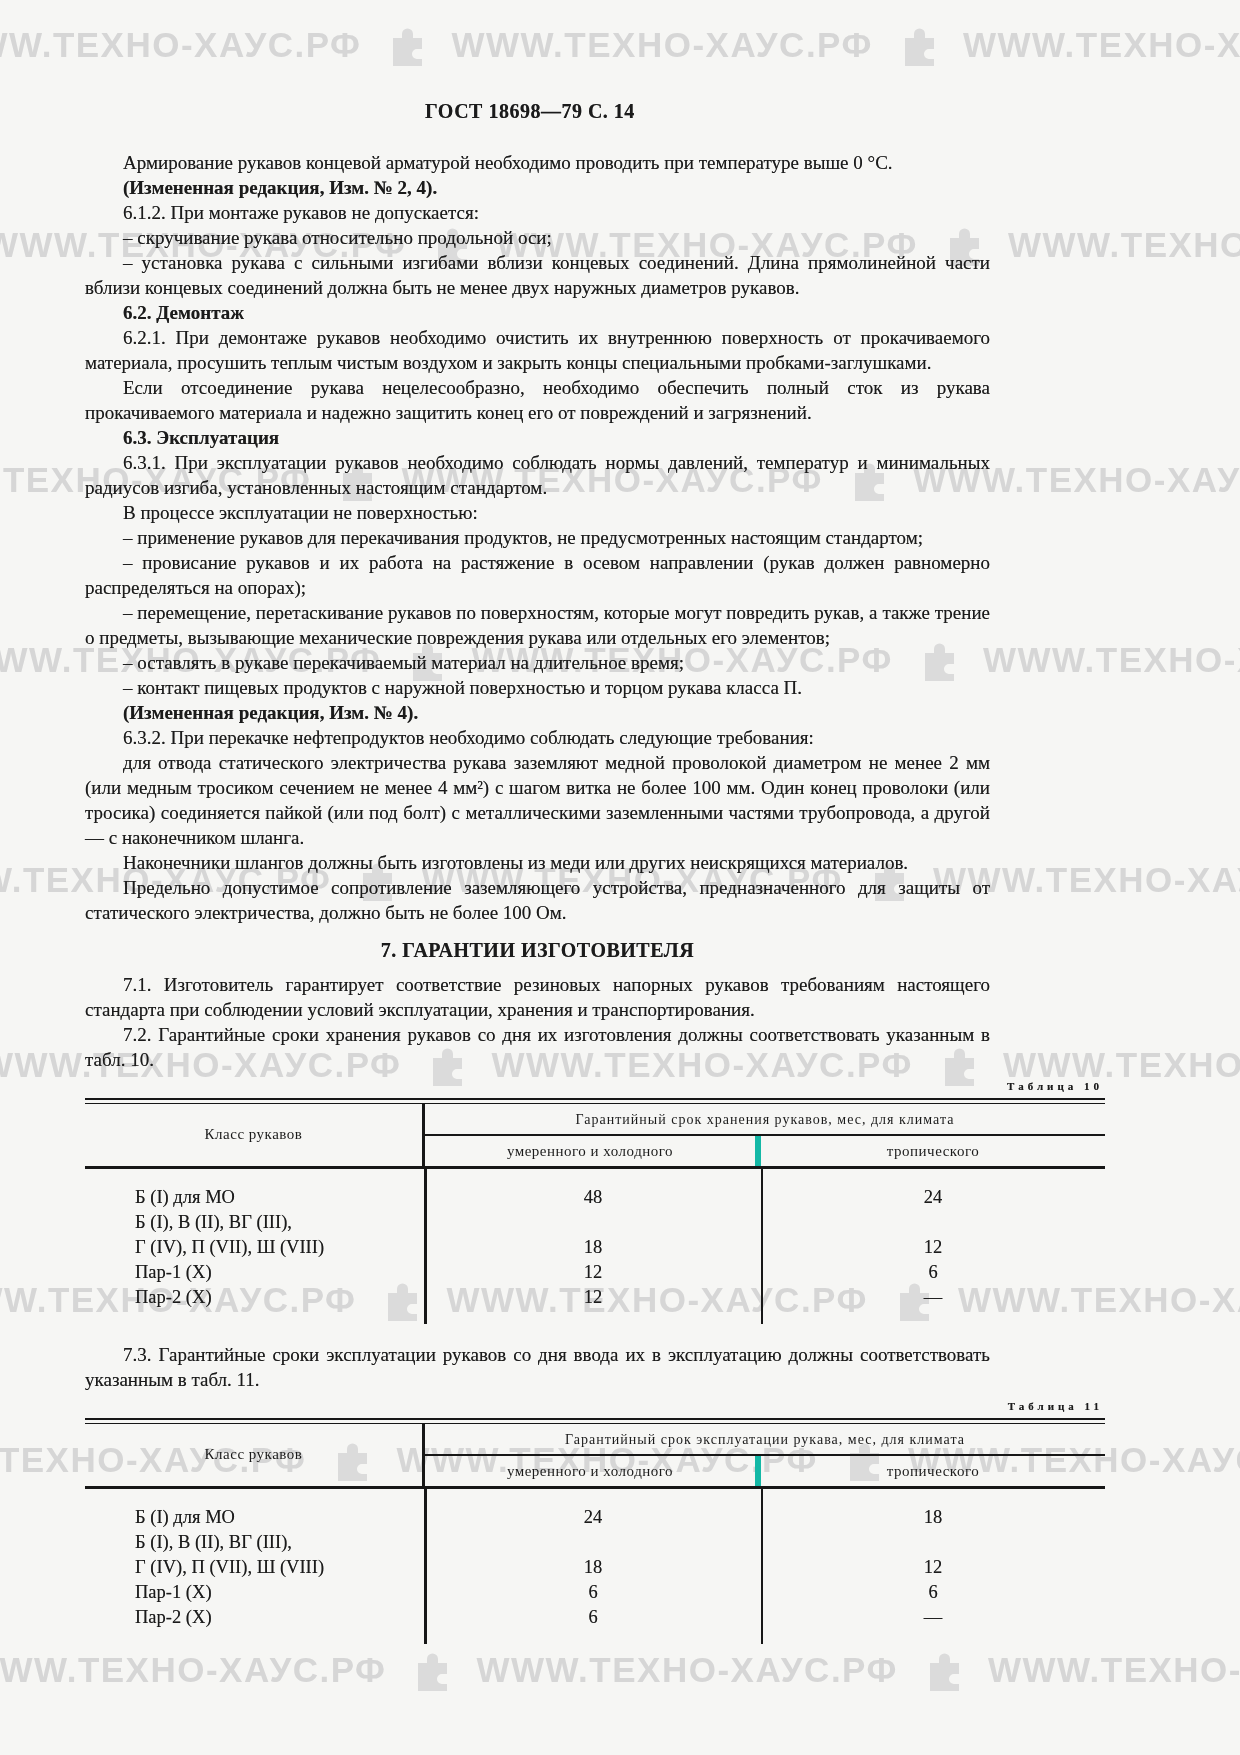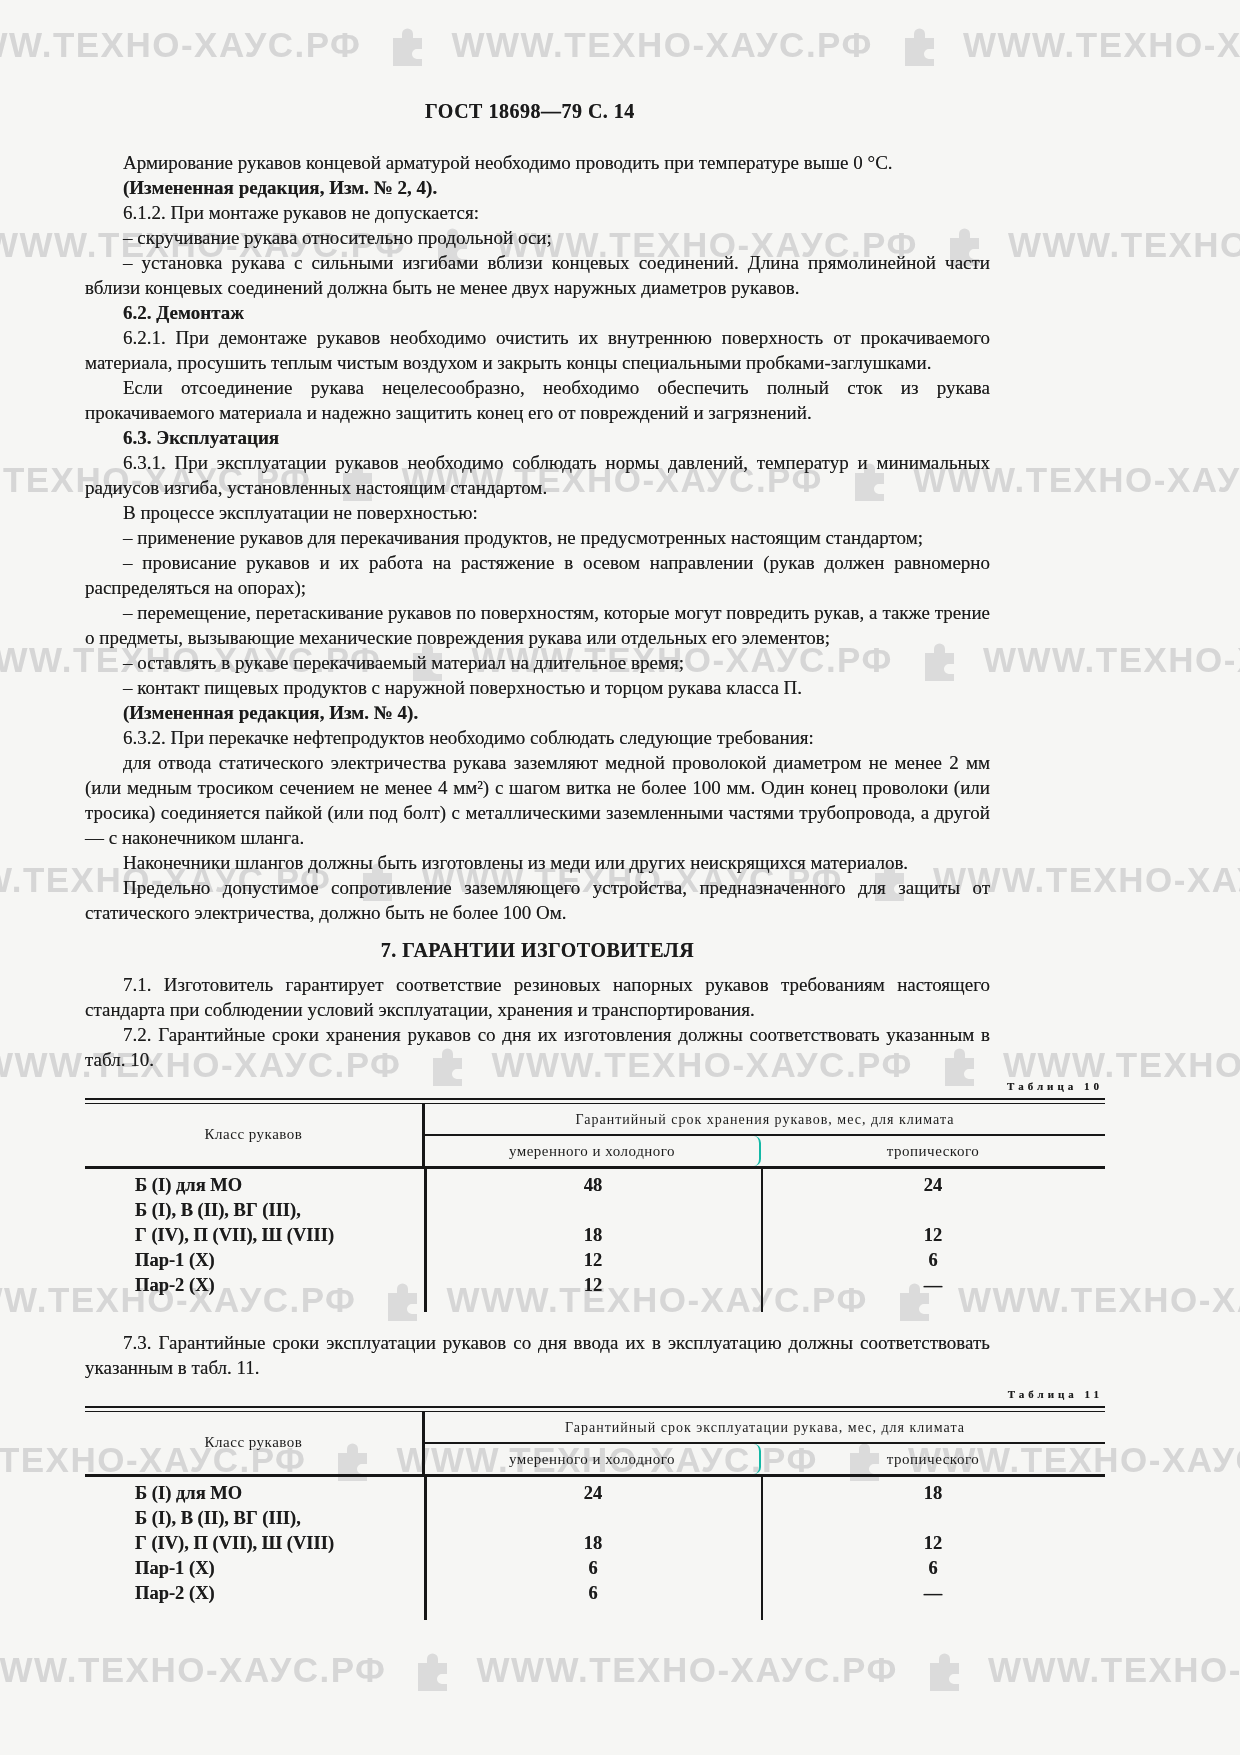--- a/index.html
+++ b/index.html
@@ -46,22 +46,22 @@
   .t-class-head {
     display:flex; align-items:center; justify-content:center;
     font-size:15px; letter-spacing:.5px; border-right:3px solid #171717;
   }
   .t-span-head {
     text-align:center; font-size:14px; letter-spacing:1px;
     padding:9px 13px 6px; border-bottom:2px solid #171717;
   }
   .t-cols { display:grid; grid-template-columns:336px 1fr; }
   .t-cols > div { text-align:center; font-size:15px; letter-spacing:.5px; padding:7px 0 6px; }
-  .t-cols > div:first-child { border-right:2px solid #14b8a6;border-radius:7px; }
-  .t-body { position:relative; padding:4px 0 14px;font-weight:bold; }
+  .t-cols > div:first-child { border-right:6px solid #14b8a6; }
+  .t-body { position:relative; padding:16px 0 14px; }
   .t-body .vline1 { position:absolute; top:0; bottom:0; left:339px; width:3px; background:#171717; }
   .t-body .vline2 { position:absolute; top:0; bottom:0; left:676px; width:2px; background:#171717; }
   .t-row { display:grid; grid-template-columns:340px 336px 1fr; }
   .t-row .c { padding-left:50px; font-size:18.5px; line-height:25px; text-shadow:0 0 .4px rgba(0,0,0,.5); }
   .t-row .v {
     text-align:center; font-size:18.5px; line-height:25px;
     display:flex; align-items:flex-end; justify-content:center;
     text-shadow:0 0 .4px rgba(0,0,0,.5);
   }
 </style>

